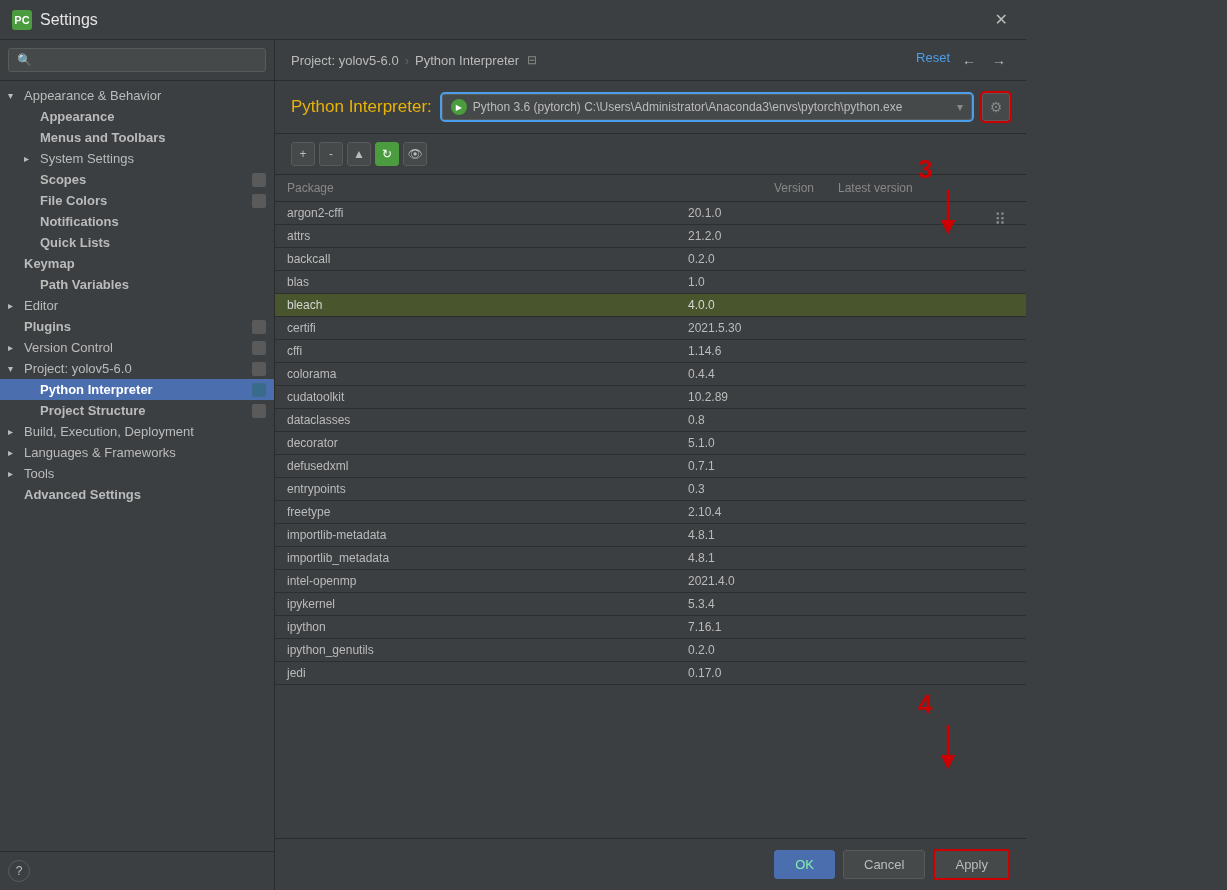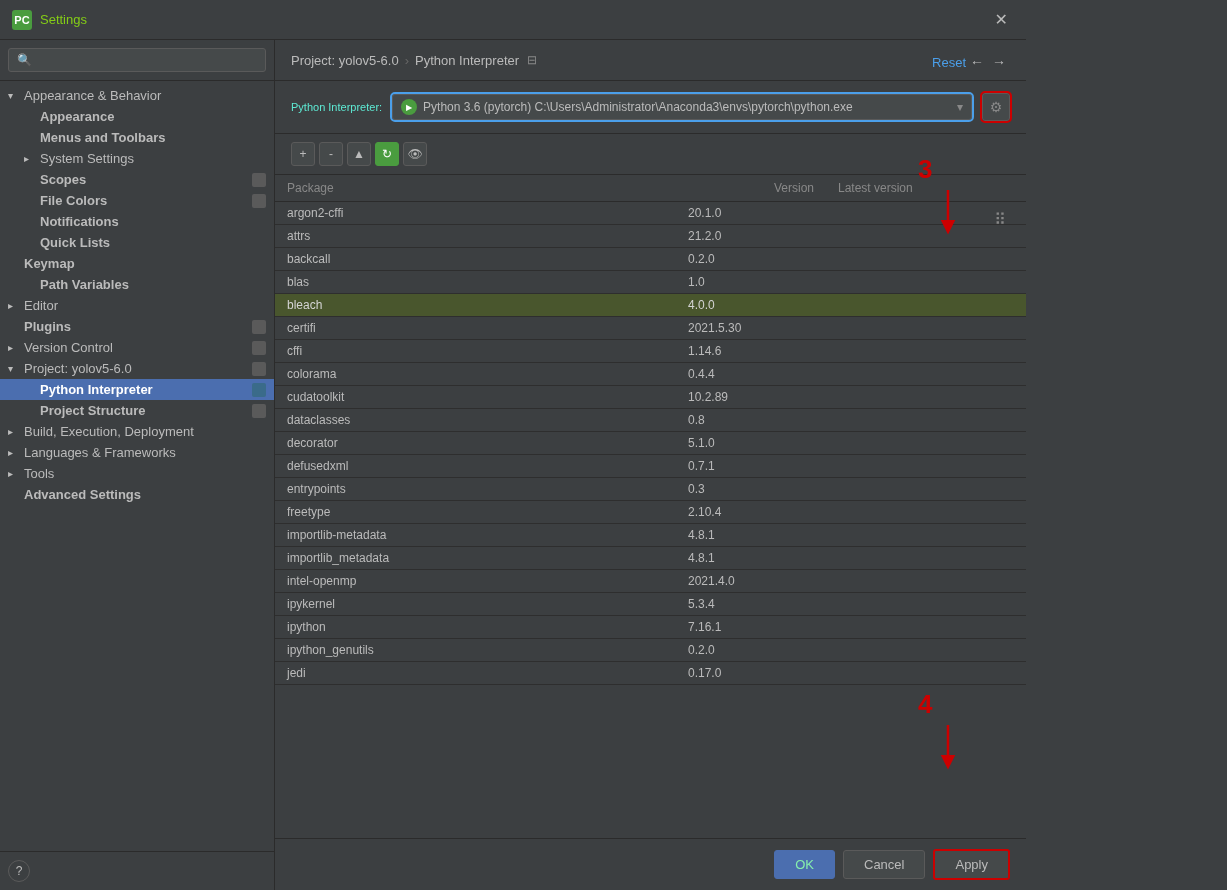--- a/index.html
+++ b/index.html
@@ -34,22 +34,22 @@
       border-radius: 3px;
       margin-right: 8px;
       display: flex;
       align-items: center;
       justify-content: center;
       color: white;
       font-size: 11px;
       font-weight: bold;
     }
     .title-bar-title {
-      color: #84cc16;
-      font-size: 13px;
+      color: #e5e5e5;
+      font-size: 16px;
     }
     .title-bar-close {
       margin-left: auto;
       color: #bbbbbb;
       font-size: 16px;
       cursor: pointer;
       padding: 2px 6px;
     }
     .content-area {
       display: flex;
@@ -146,21 +146,22 @@
     }
     .breadcrumb-sep {
       margin: 0 6px;
       color: #666;
     }
     .breadcrumb-active {
       color: #bbbbbb;
     }
     .header-actions {
       display: flex;
-      align-items: flex-end;
+      align-items: flex-start;
+      gap: 8px;
     }
     .reset-btn {
       color: #4b9fea;
       cursor: pointer;
       font-size: 13px;
       background: none;
       border: none;
     }
     .nav-arrow {
       color: #bbbbbb;
@@ -172,22 +173,22 @@
     }
     .interpreter-row {
       padding: 12px 16px;
       display: flex;
       align-items: center;
       gap: 10px;
       flex-shrink: 0;
       border-bottom: 1px solid #2b2b2b;
     }
     .interpreter-label {
-      color: #5eead4;
-      font-size: 11px;
+      color: #eab308;
+      font-size: 17px;
       white-space: nowrap;
     }
     .interpreter-select {
       flex: 1;
       background: #45494a;
       border: 1px solid #5a5a5a;
       color: #bbbbbb;
       padding: 4px 8px;
       border-radius: 3px;
       font-size: 12px;

